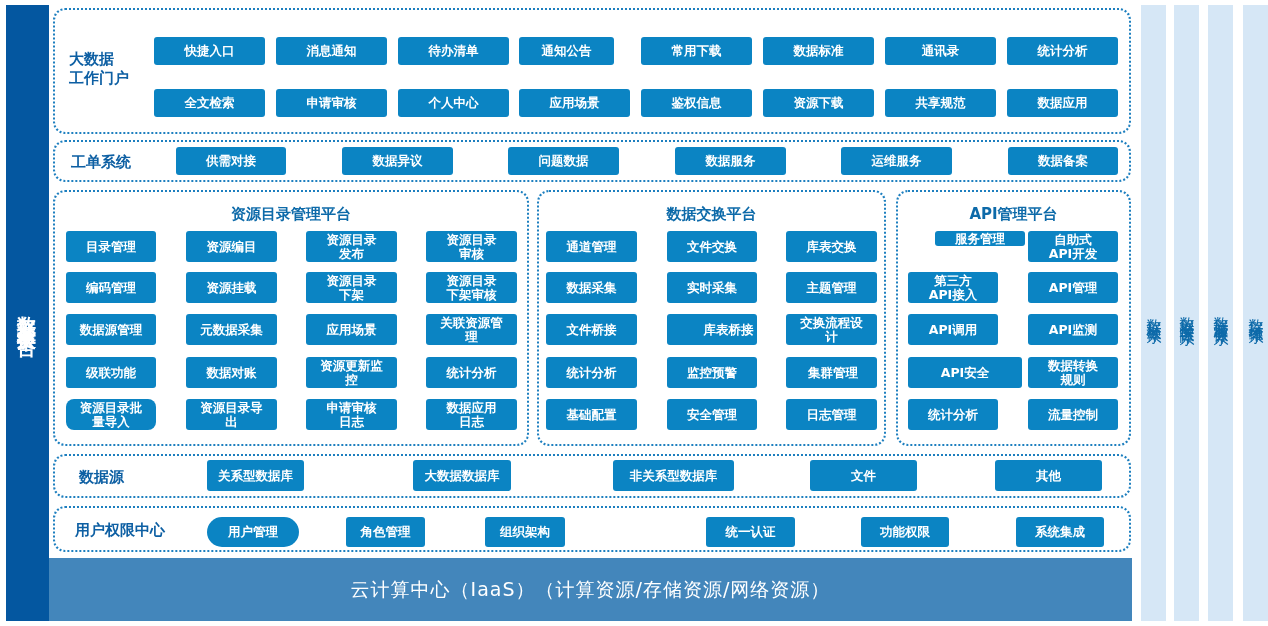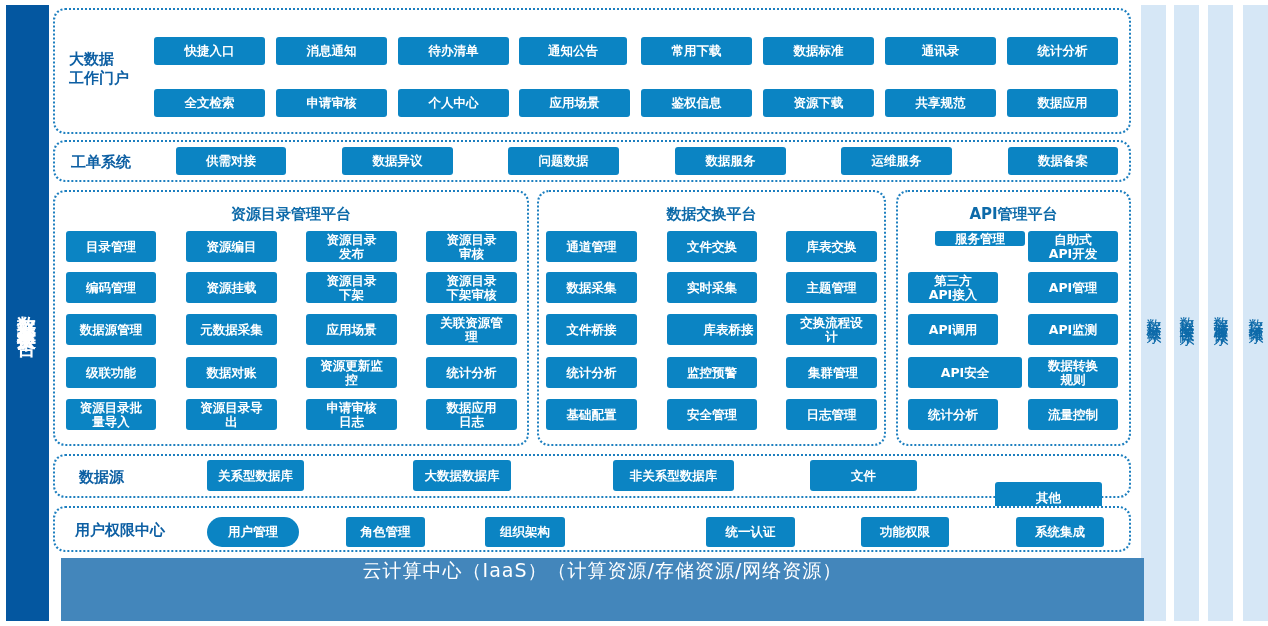--- a/index.html
+++ b/index.html
@@ -9,23 +9,23 @@
   .left-bar {
     position: absolute; left: 6px; top: 5px; width: 43px; height: 616px;
     background: #0457a0; display: flex; align-items: center; justify-content: center;
   }
   .vtext {
     writing-mode: vertical-rl; text-orientation: upright;
     color: #ffffff; font-weight: bold; font-size: 19px; letter-spacing: 3px;
   }
 
   .bottom-bar {
-    position: absolute; left: 61px; top: 558px; width: 1083px; height: 63px;
+    position: absolute; left: 49px; top: 558px; width: 1083px; height: 63px;
     background: #4386bb; color: #ffffff; font-size: 19px;
-    display: flex; justify-content: center; letter-spacing: 1px;
+    display: flex; align-items: center; justify-content: center; letter-spacing: 1px;
   }
 
   .side-col {
     position: absolute; top: 5px; height: 616px; width: 25px;
     background: #d6e7f6; display: flex; align-items: center; justify-content: center;
   }
   .side-col .vtext { color: #0d6aa9; font-size: 15px; letter-spacing: 2px; font-weight: normal; }
 
   .panel {
     position: absolute; border: 2.5px dotted #1d7fbf; border-radius: 12px; background: #ffffff;
@@ -67,21 +67,21 @@
 <div class="panel" style="left:53px; top:8px; width:1078px; height:126px;">
   <div class="panel-label" style="left:14px; top:40px; line-height:19px;">
     <div>大数据</div>
     <div>工作门户</div>
   </div>
 </div>
 <div>
   <div class="btn" style="left:154px; top:37px; width:111px; height:28px;">快捷入口</div>
   <div class="btn" style="left:276px; top:37px; width:111px; height:28px;">消息通知</div>
   <div class="btn" style="left:398px; top:37px; width:111px; height:28px;">待办清单</div>
-  <div class="btn" style="left:519px; top:37px; width:108px; height:28px;">通知公告</div>
+  <div class="btn" style="left:519px; top:37px; width:95px; height:28px;">通知公告</div>
   <div class="btn" style="left:641px; top:37px; width:111px; height:28px;">常用下载</div>
   <div class="btn" style="left:763px; top:37px; width:111px; height:28px;">数据标准</div>
   <div class="btn" style="left:885px; top:37px; width:111px; height:28px;">通讯录</div>
   <div class="btn" style="left:1007px; top:37px; width:111px; height:28px;">统计分析</div>
 </div>
 <div>
   <div class="btn" style="left:154px; top:89px; width:111px; height:28px;">全文检索</div>
   <div class="btn" style="left:276px; top:89px; width:111px; height:28px;">申请审核</div>
   <div class="btn" style="left:398px; top:89px; width:111px; height:28px;">个人中心</div>
   <div class="btn" style="left:519px; top:89px; width:111px; height:28px;">应用场景</div>
@@ -125,21 +125,21 @@
   <div class="btn" style="left:306px; top:314px; width:91px; height:31px;">应用场景</div>
   <div class="btn" style="left:426px; top:314px; width:91px; height:31px;">关联资源管
 理</div>
 
   <div class="btn" style="left:66px; top:357px; width:90px; height:31px;">级联功能</div>
   <div class="btn" style="left:186px; top:357px; width:91px; height:31px;">数据对账</div>
   <div class="btn" style="left:306px; top:357px; width:91px; height:31px;">资源更新监
 控</div>
   <div class="btn" style="left:426px; top:357px; width:91px; height:31px;">统计分析</div>
 
-  <div class="btn" style="left:66px; top:399px; width:90px; height:31px;">资源目录批
+  <div class="btn" style="left:66px; top:399px; width:90px; height:31px;border-radius:8px;">资源目录批
 量导入</div>
   <div class="btn" style="left:186px; top:399px; width:91px; height:31px;">资源目录导
 出</div>
   <div class="btn" style="left:306px; top:399px; width:91px; height:31px;">申请审核
 日志</div>
   <div class="btn" style="left:426px; top:399px; width:91px; height:31px;">数据应用
 日志</div>
 </div>
 
 <div class="panel" style="left:537px; top:190px; width:349px; height:256px;">
@@ -191,21 +191,21 @@
   <div class="btn" style="left:1028px; top:399px; width:90px; height:31px;">流量控制</div>
 </div>
 
 <div class="panel" style="left:53px; top:454px; width:1078px; height:44px;">
   <div class="panel-label" style="left:24px; top:12px;">数据源</div>
 </div>
 <div class="btn" style="left:207px; top:460px; width:97px; height:31px;">关系型数据库</div>
 <div class="btn" style="left:373px; top:460px; width:98px; height:31px;margin-left:40px;">大数据数据库</div>
 <div class="btn" style="left:613px; top:460px; width:121px; height:31px;">非关系型数据库</div>
 <div class="btn" style="left:810px; top:460px; width:107px; height:31px;">文件</div>
-<div class="btn" style="left:995px; top:460px; width:107px; height:31px;margin-top:22px;">其他</div>
+<div class="btn" style="left:995px; top:460px; width:107px; height:31px;">其他</div>
 
 <div class="panel" style="left:53px; top:506px; width:1078px; height:46px;">
   <div class="panel-label" style="left:20px; top:13px;">用户权限中心</div>
 </div>
 <div class="btn" style="left:207px; top:517px; width:92px; height:30px;border-radius:15px;">用户管理</div>
 <div class="btn" style="left:346px; top:517px; width:79px; height:30px;">角色管理</div>
 <div class="btn" style="left:485px; top:517px; width:80px; height:30px;">组织架构</div>
 <div class="btn" style="left:706px; top:517px; width:89px; height:30px;">统一认证</div>
 <div class="btn" style="left:861px; top:517px; width:88px; height:30px;">功能权限</div>
 <div class="btn" style="left:1016px; top:517px; width:88px; height:30px;">系统集成</div>

